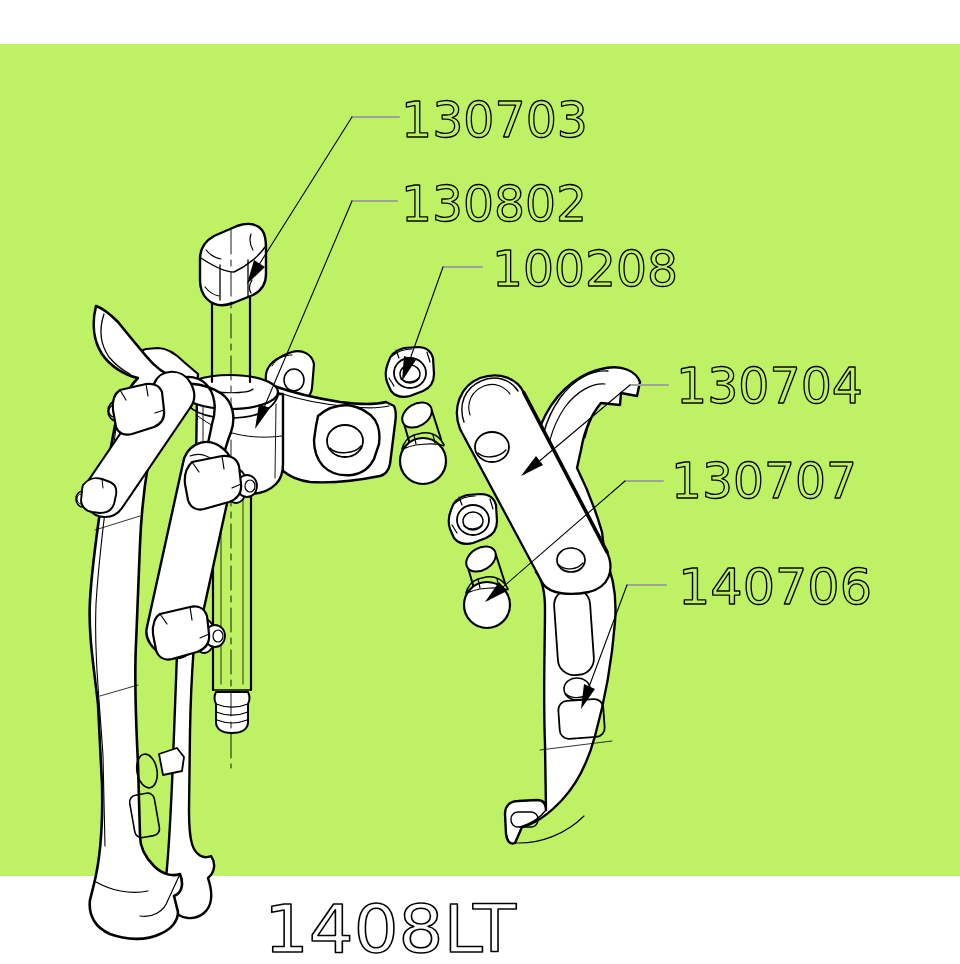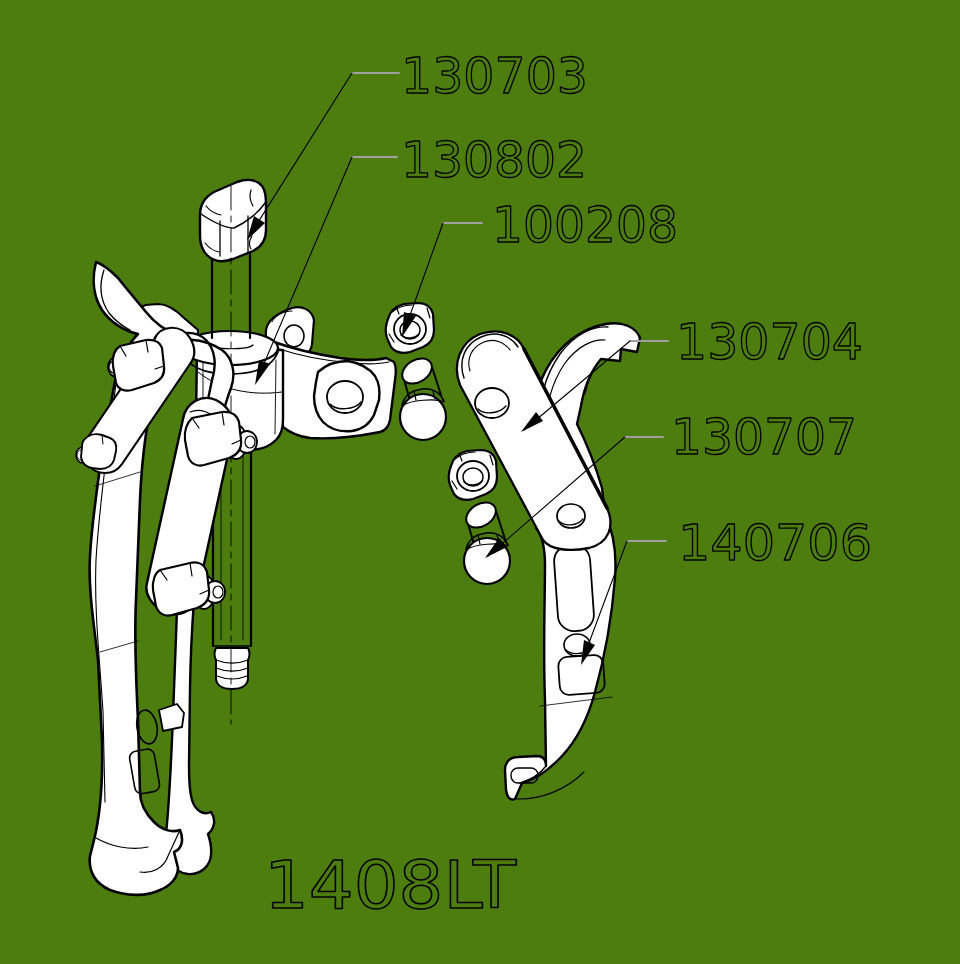--- a/index.html
+++ b/index.html
@@ -1,17 +1,17 @@
 <!DOCTYPE html>
 <html><head>
 <meta charset="utf-8">
 <style>
   html,body{margin:0;padding:0;background:#ffffff;}
   body{width:960px;height:964px;overflow:hidden;font-family:"DejaVu Sans",sans-serif;}
-  .stage{position:relative;width:960px;height:964px;background:#4d7c0f;}
+  .stage{position:relative;width:960px;height:832px;background:#bef264;margin-top:44px;}
   svg{display:block}
   .cad-label{font-family:"DejaVu Sans",sans-serif;}
 </style>
 </head>
 <body>
 
 <div class="stage">
 <svg width="960" height="964" viewBox="0 0 960 964">
   <defs>
     <g id="nut-shape" fill="#ffffff">

